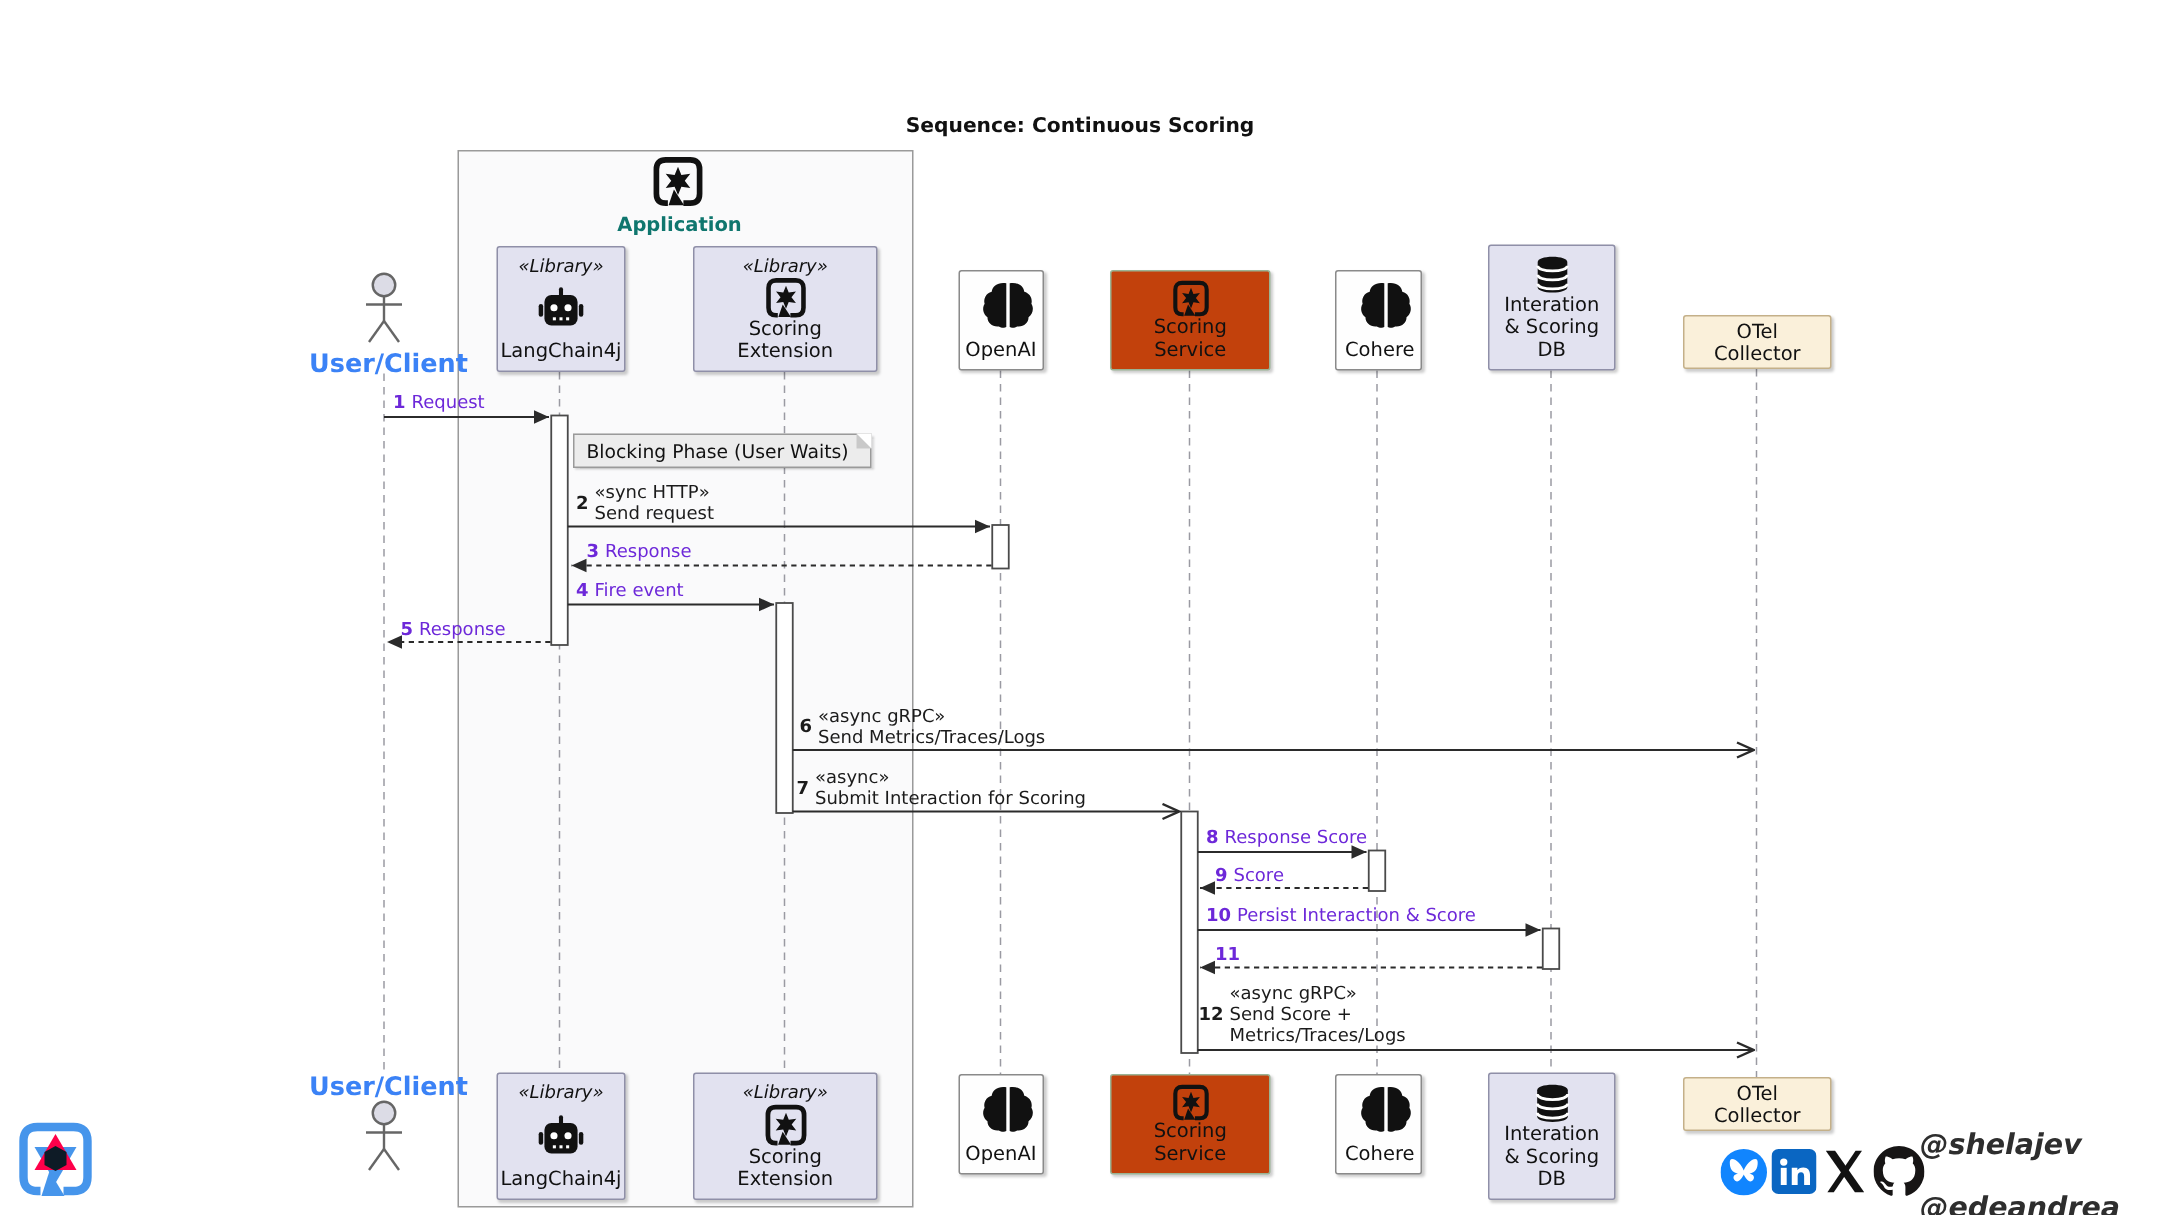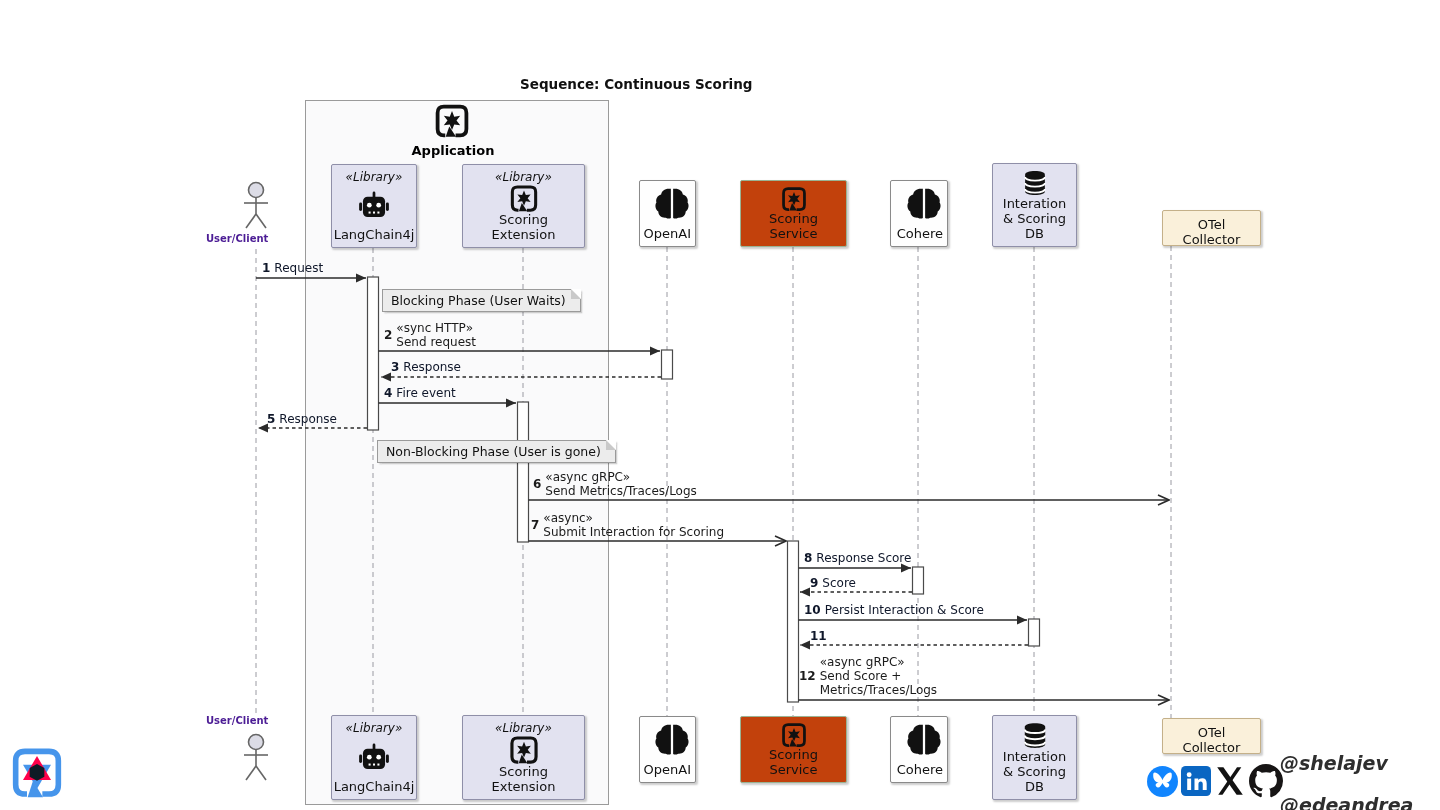--- a/index.html
+++ b/index.html
@@ -2,45 +2,45 @@
 <html><head>
 <meta charset="utf-8">
 <style>
   html,body{margin:0;padding:0;background:#fff;}
   .stage{position:relative;width:1440px;height:810px;background:#ffffff;overflow:hidden;
          font-family:"DejaVu Sans","Liberation Sans",sans-serif;color:#1c1c1c;}
   .abs{position:absolute;}
 
   .title{left:0;top:12px;width:1440px;text-align:center;font-size:46px;font-weight:bold;
          font-style:italic;letter-spacing:2px;color:#424242;}
-  .subtitle{left:520px;top:76px;width:400px;font-size:13.5px;font-weight:bold;color:#111;}
+  .subtitle{left:520px;top:76px;width:400px;text-align:center;font-size:13.5px;font-weight:bold;color:#111;}
 
   .frame{left:305px;top:100px;width:302px;height:703px;background:#fafafb;border:1px solid #9a9a9a;z-index:1;}
   .frame-icon{left:434px;top:103px;width:36px;height:36px;z-index:2;}
-  .frame-label{left:390px;top:143px;width:126px;text-align:center;font-size:13px;font-weight:bold;color:#000000;z-index:2;}
+  .frame-label{left:390px;top:143px;width:126px;text-align:center;font-size:13px;font-weight:bold;color:#0f766e;z-index:2;}
 
   svg.overlay{left:0;top:0;z-index:2;pointer-events:none;}
 
   .pbox{display:flex;flex-direction:column;align-items:center;justify-content:space-between;
         box-sizing:border-box;padding:5px 4px 4px 4px;background:#E2E2F0;border:1px solid #8f8fa8;
         border-radius:2px;box-shadow:1.5px 1.5px 2px rgba(0,0,0,.2);z-index:3;}
   .pbox .pname{font-size:13px;color:#111;text-align:center;line-height:1.15;}
   .pbox .stereo{font-size:12px;font-style:italic;color:#111;}
   .pbox.white{background:#fefefe;border-color:#8a8a8a;align-items:flex-end;}
   .pbox.green{background:#c2410c;border-color:#9ab394;}
-  .pbox.cream{background:#faf0da;border-color:#c4b089;justify-content:flex-start;gap:2px;margin-left:40px;}
-
-  .actor-label{width:100px;text-align:left;font-size:10px;font-weight:600;color:#4c1d95;z-index:3;}
+  .pbox.cream{background:#faf0da;border-color:#c4b089;justify-content:center;gap:2px;}
+
+  .actor-label{width:100px;text-align:right;font-size:17px;font-weight:600;color:#3b82f6;z-index:3;}
 
   .note{background:#ececec;border:1px solid #9a9a9a;padding:3px 14px 3px 8px;font-size:12.5px;
         color:#111;white-space:nowrap;box-shadow:1.5px 1.5px 1.5px rgba(0,0,0,.18);z-index:4;}
   .note::before{content:"";position:absolute;top:-1px;right:-1px;border-style:solid;
         border-width:0 10px 10px 0;border-color:#ffffff #ffffff #c9c9c9 #c9c9c9;}
 
-  .msg{font-size:12px;color:#0f172a;white-space:nowrap;z-index:5;}
+  .msg{font-size:12px;color:#6d28d9;white-space:nowrap;z-index:5;}
   .msg b{font-weight:bold;margin-right:4px;}
   .msg2{display:flex;align-items:center;font-size:12px;color:#1b1b1b;white-space:nowrap;z-index:5;}
   .msg2 b{font-weight:bold;margin-right:4px;}
   .msg2 .lines{display:flex;flex-direction:column;line-height:1.18;}
   .msg3{display:flex;align-items:flex-start;font-size:12px;color:#1b1b1b;white-space:nowrap;z-index:5;}
   .msg3 b{font-weight:bold;margin-right:4px;margin-top:14px;}
   .msg3 .lines{display:flex;flex-direction:column;line-height:1.18;}
 
   .handles{display:flex;flex-direction:column;line-height:1.12;font-size:19px;font-weight:bold;
            font-style:italic;color:#2e2e2e;z-index:5;}
@@ -202,21 +202,20 @@
     <span class="pname">Interation &amp; Scoring DB</span>
   </div>
   <div class="abs pbox cream" style="left:1122px;top:210px;width:99px;height:36px;">
     <svg width="22" height="12" viewBox="0 0 24 14">
         <use href="#ic-dots"></use>
       </svg>
     <span class="pname">OTel Collector</span>
   </div>
 
   <div class="abs note" style="left:382px;top:289px;">Blocking Phase (User Waits)</div>
-  <div class="abs note" style="left:377px;top:440px;">Non-Blocking Phase (User is gone)</div>
 
   <div class="abs msg" style="left:262px;top:261px;">
     <b>1</b><span>Request</span>
   </div>
   <div class="abs msg2" style="left:384px;top:321px;">
     <b>2</b>
     <span class="lines">
         <span>«sync HTTP»</span>
         <span>Send request</span>
       </span>

